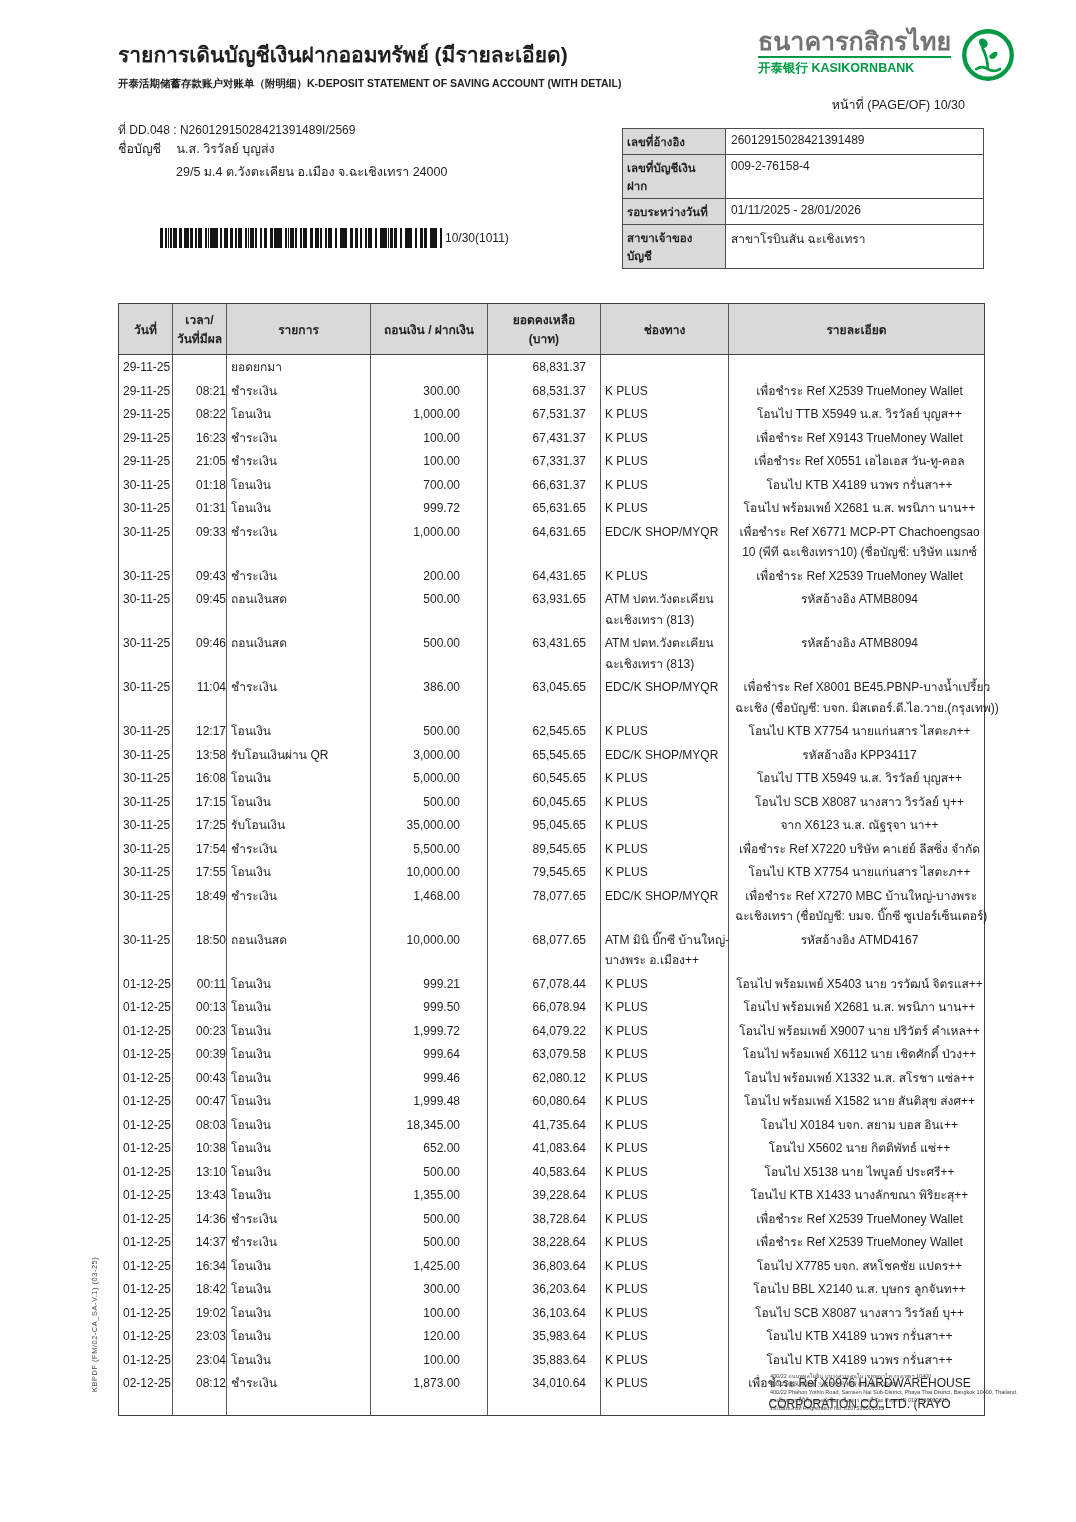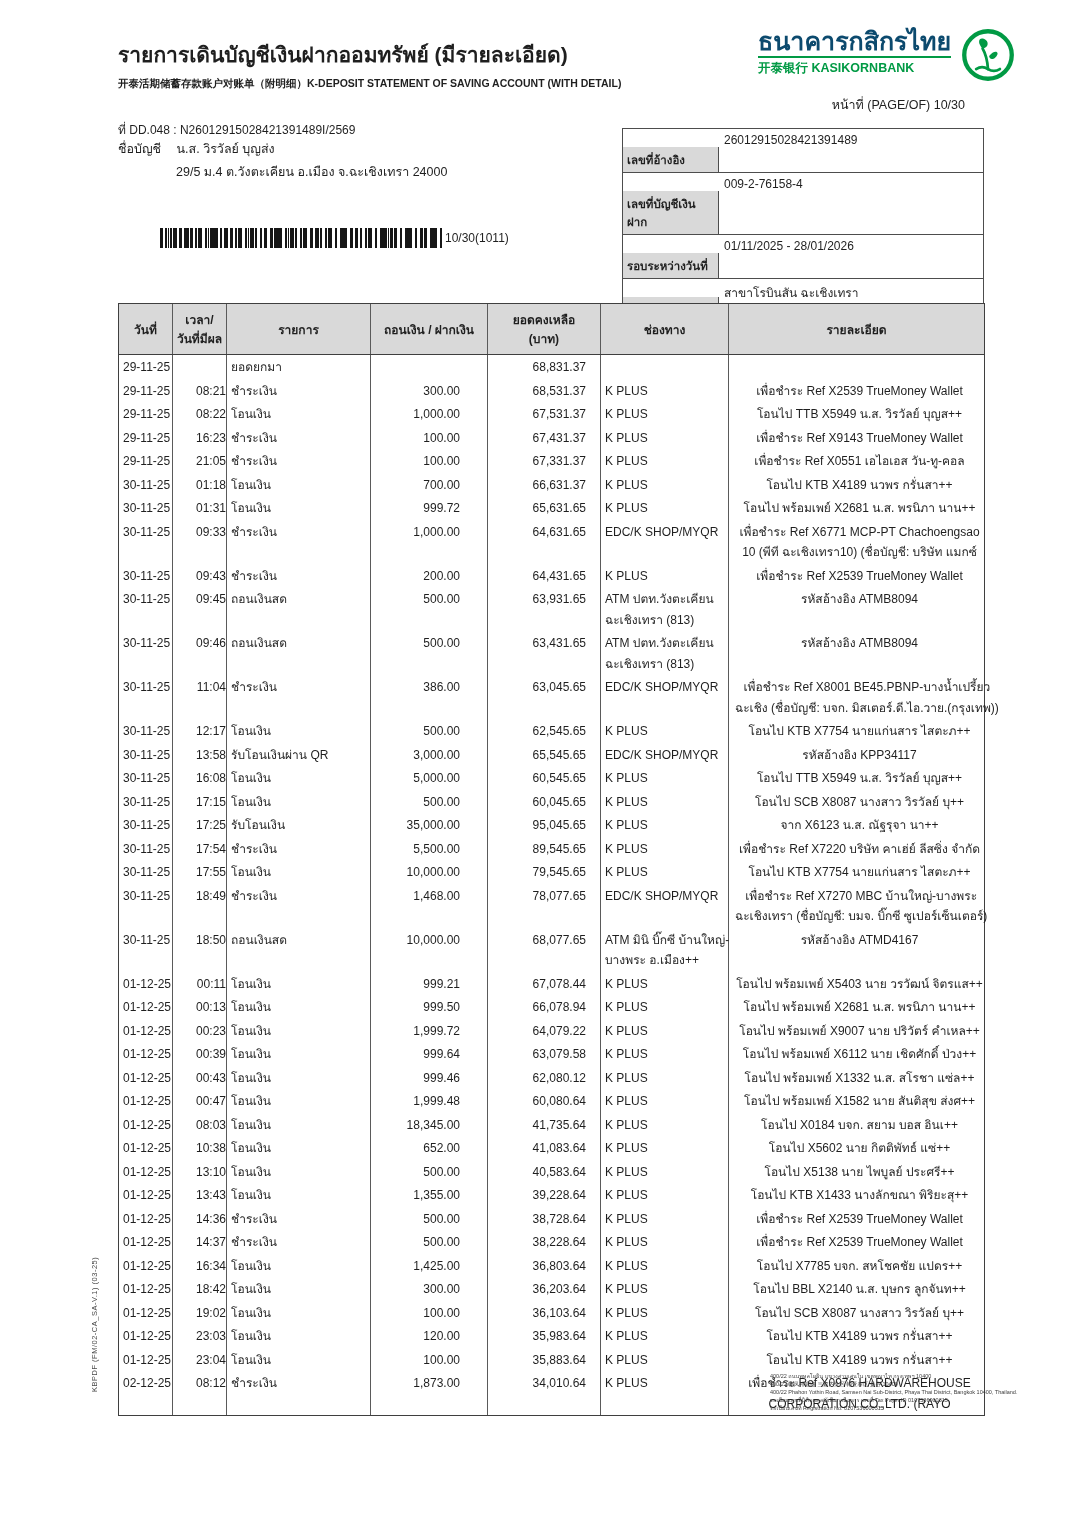--- a/index.html
+++ b/index.html
@@ -7,34 +7,34 @@
     position:relative;width:1076px;height:1522px;background:#ffffff;
     font-family:"Liberation Sans","DejaVu Sans",sans-serif;color:#1f1f1f;
     overflow:hidden;margin:0 auto;
   }
   
   .title-block{position:absolute;left:118px;top:38px;}
   .title-th{font-size:21px;font-weight:bold;letter-spacing:0;}
   .title-sub{font-size:10.5px;font-weight:bold;margin-top:6px;}
   .logo-block{position:absolute;left:758px;top:28px;display:flex;align-items:flex-start;}
   .logo-text{text-align:left;}
-  .logo-th{font-size:25px;font-weight:bold;color:#0c4a6e;line-height:1.05;}
+  .logo-th{font-size:25px;font-weight:bold;color:#737373;line-height:1.05;}
   .logo-sub{font-size:12.5px;font-weight:bold;color:#019a44;border-top:2px solid #019a44;padding-top:2px;margin-top:2px;}
   .logo-mark{width:54px;height:54px;margin-left:10px;}
   .page-label{position:absolute;right:111px;top:95px;font-size:12.5px;}
   
   .ref-line{position:absolute;left:118px;top:120px;font-size:12px;}
   .acct-line{position:absolute;left:118px;top:139px;font-size:12.5px;}
   .acct-line .lbl{margin-right:12px;}
   .addr-line{position:absolute;left:176px;top:162px;font-size:12.5px;}
   
   .summary-box{position:absolute;left:622px;top:128px;width:360px;border:1px solid #4d4d4d;font-size:11.5px;}
   .sum-row{display:flex;border-bottom:1px solid #4d4d4d;}
   .sum-row:last-child{border-bottom:none;}
-  .sum-label{width:84px;background:#d9d9d9;font-weight:bold;padding:4px 7px 3px 4px;border-right:1px solid #4d4d4d;margin-top:18px;}
+  .sum-label{width:84px;background:#d9d9d9;font-weight:bold;padding:4px 14px 3px 4px;border-right:1px solid #4d4d4d;}
   .sum-value{flex:1;padding:4px 3px 3px 5px;font-size:12px;}
   
   .barcode{position:absolute;left:160px;top:228px;width:282px;height:20px;
     background:
       repeating-linear-gradient(90deg,#161616 0 2px,rgba(0,0,0,0) 2px 5px),
       repeating-linear-gradient(90deg,#161616 0 1px,rgba(0,0,0,0) 1px 8px),
       repeating-linear-gradient(90deg,#161616 0 3px,rgba(0,0,0,0) 3px 13px),
       repeating-linear-gradient(90deg,#161616 0 1px,rgba(0,0,0,0) 1px 19px);
   }
   .barcode-caption{position:absolute;left:445px;top:231px;font-size:12px;}

